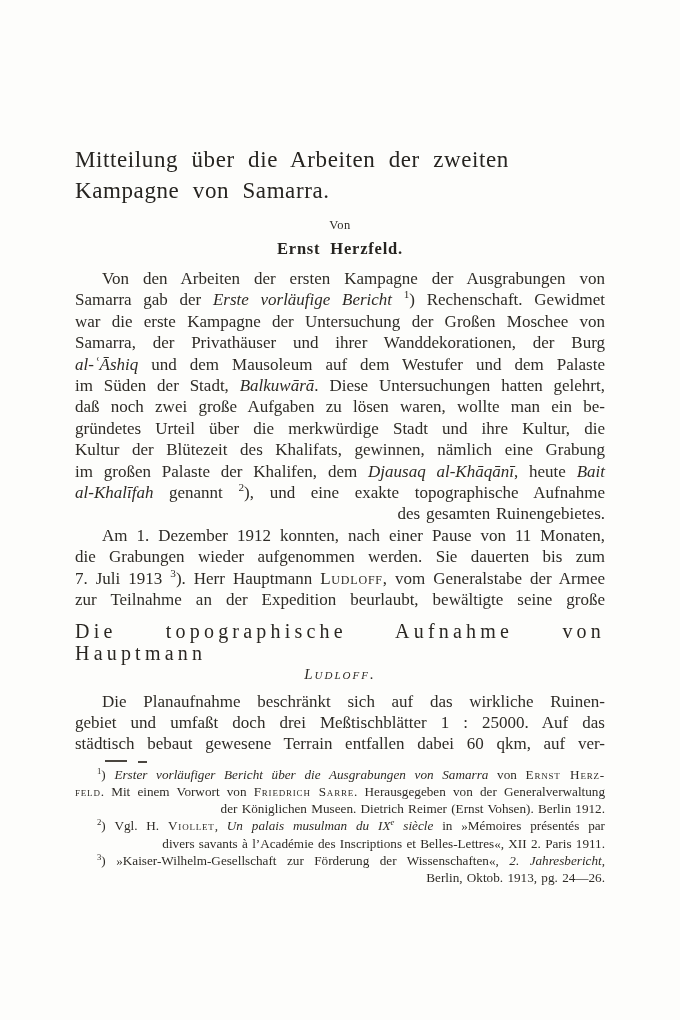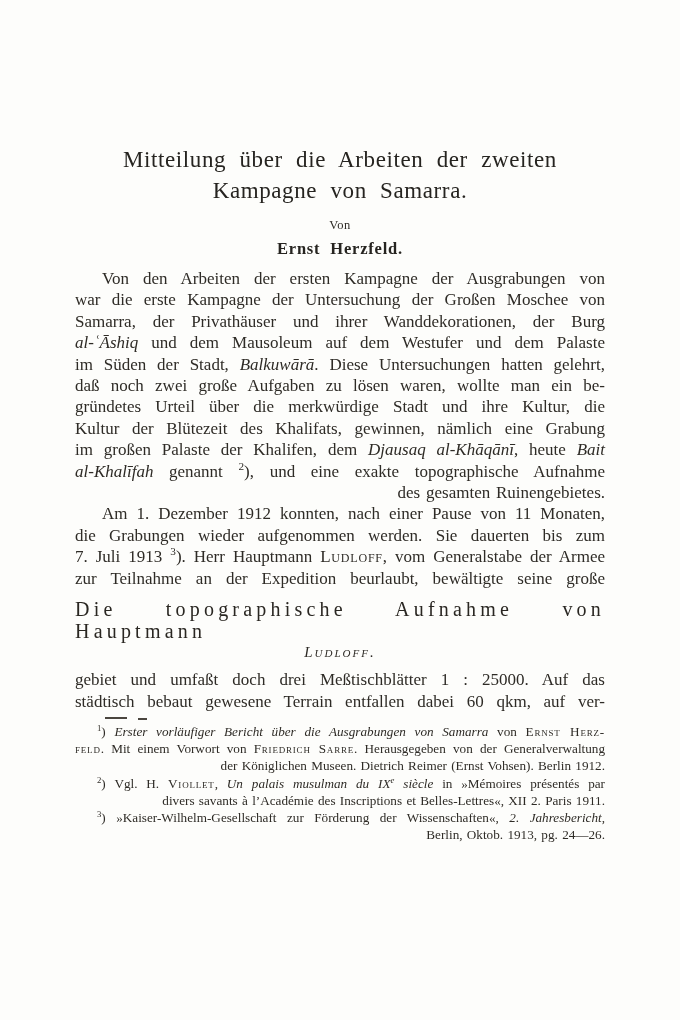--- a/index.html
+++ b/index.html
@@ -13,21 +13,21 @@
     overflow: hidden;
   }
   .textblock {
     position: absolute;
     left: 75px;
     top: 0;
     width: 530px;
   }
   .title {
     margin-top: 144px;
-    text-align: center;
+    text-align: left;
     font-size: 23px;
     line-height: 31px;
     letter-spacing: 0.6px;
     word-spacing: 7px;
     color: #262420;
   }
   .byline {
     margin-top: 12px;
     text-align: center;
     font-size: 12.5px;
@@ -107,20 +107,21 @@
     <div class="title">
       <div>Mitteilung über die Arbeiten der zweiten</div>
       <div>Kampagne von Samarra.</div>
     </div>
 
     <div class="byline">Von</div>
     <div class="author">Ernst Herzfeld.</div>
 
     <div class="bodytext para1">
         <div class="tline just ind"><span>Von den Arbeiten der ersten Kampagne der Ausgrabungen von</span></div>
+        <div class="tline just"><span>Samarra gab der </span><span class="s-i">Erste vorläufige Bericht </span><span class="s-sup">1</span><span>) Rechenschaft.  Gewidmet</span></div>
         <div class="tline just"><span>war die erste Kampagne der Untersuchung der Großen Moschee von</span></div>
         <div class="tline just"><span>Samarra, der Privathäuser und ihrer Wanddekorationen, der Burg</span></div>
         <div class="tline just"><span class="s-i">al-ʿĀshiq</span><span> und dem Mausoleum auf dem Westufer und dem Palaste</span></div>
         <div class="tline just"><span>im Süden der Stadt, </span><span class="s-i">Balkuwārā</span><span>.  Diese Untersuchungen hatten gelehrt,</span></div>
         <div class="tline just"><span>daß noch zwei große Aufgaben zu lösen waren, wollte man ein be-</span></div>
         <div class="tline just"><span>gründetes Urteil über die merkwürdige Stadt und ihre Kultur, die</span></div>
         <div class="tline just"><span>Kultur der Blütezeit des Khalifats, gewinnen, nämlich eine Grabung</span></div>
         <div class="tline just"><span>im großen Palaste der Khalifen, dem </span><span class="s-i">Djausaq al-Khāqānī</span><span>, heute </span><span class="s-i">Bait</span></div>
         <div class="tline just"><span class="s-i">al-Khalīfah</span><span> genannt </span><span class="s-sup">2</span><span>), und eine exakte topographische Aufnahme</span></div>
         <div class="tline left"><span>des gesamten Ruinengebietes.</span></div>
@@ -129,20 +130,21 @@
         <div class="tline just ind"><span>Am 1. Dezember 1912 konnten, nach einer Pause von 11 Monaten,</span></div>
         <div class="tline just"><span>die Grabungen wieder aufgenommen werden.  Sie dauerten bis zum</span></div>
         <div class="tline just"><span>7. Juli 1913 </span><span class="s-sup">3</span><span>).  Herr Hauptmann </span><span class="s-sc">Ludloff</span><span>, vom Generalstabe der Armee</span></div>
         <div class="tline just"><span>zur Teilnahme an der Expedition beurlaubt, bewältigte seine große</span></div>
       </div>
 
     <div class="sect-heading-1">Die topographische Aufnahme von Hauptmann</div>
     <div class="sect-heading-2">Ludloff.</div>
 
     <div class="bodytext para3">
+        <div class="tline just ind"><span>Die Planaufnahme beschränkt sich auf das wirkliche Ruinen-</span></div>
         <div class="tline just"><span>gebiet und umfaßt doch drei Meßtischblätter 1 : 25000.  Auf das</span></div>
         <div class="tline just"><span>städtisch bebaut gewesene Terrain entfallen dabei 60 qkm, auf ver-</span></div>
       </div>
 
     <div class="fn-sep">
       <span class="dash1"></span>
       <span class="dash2"></span>
     </div>
 
     <div class="footnotes">

